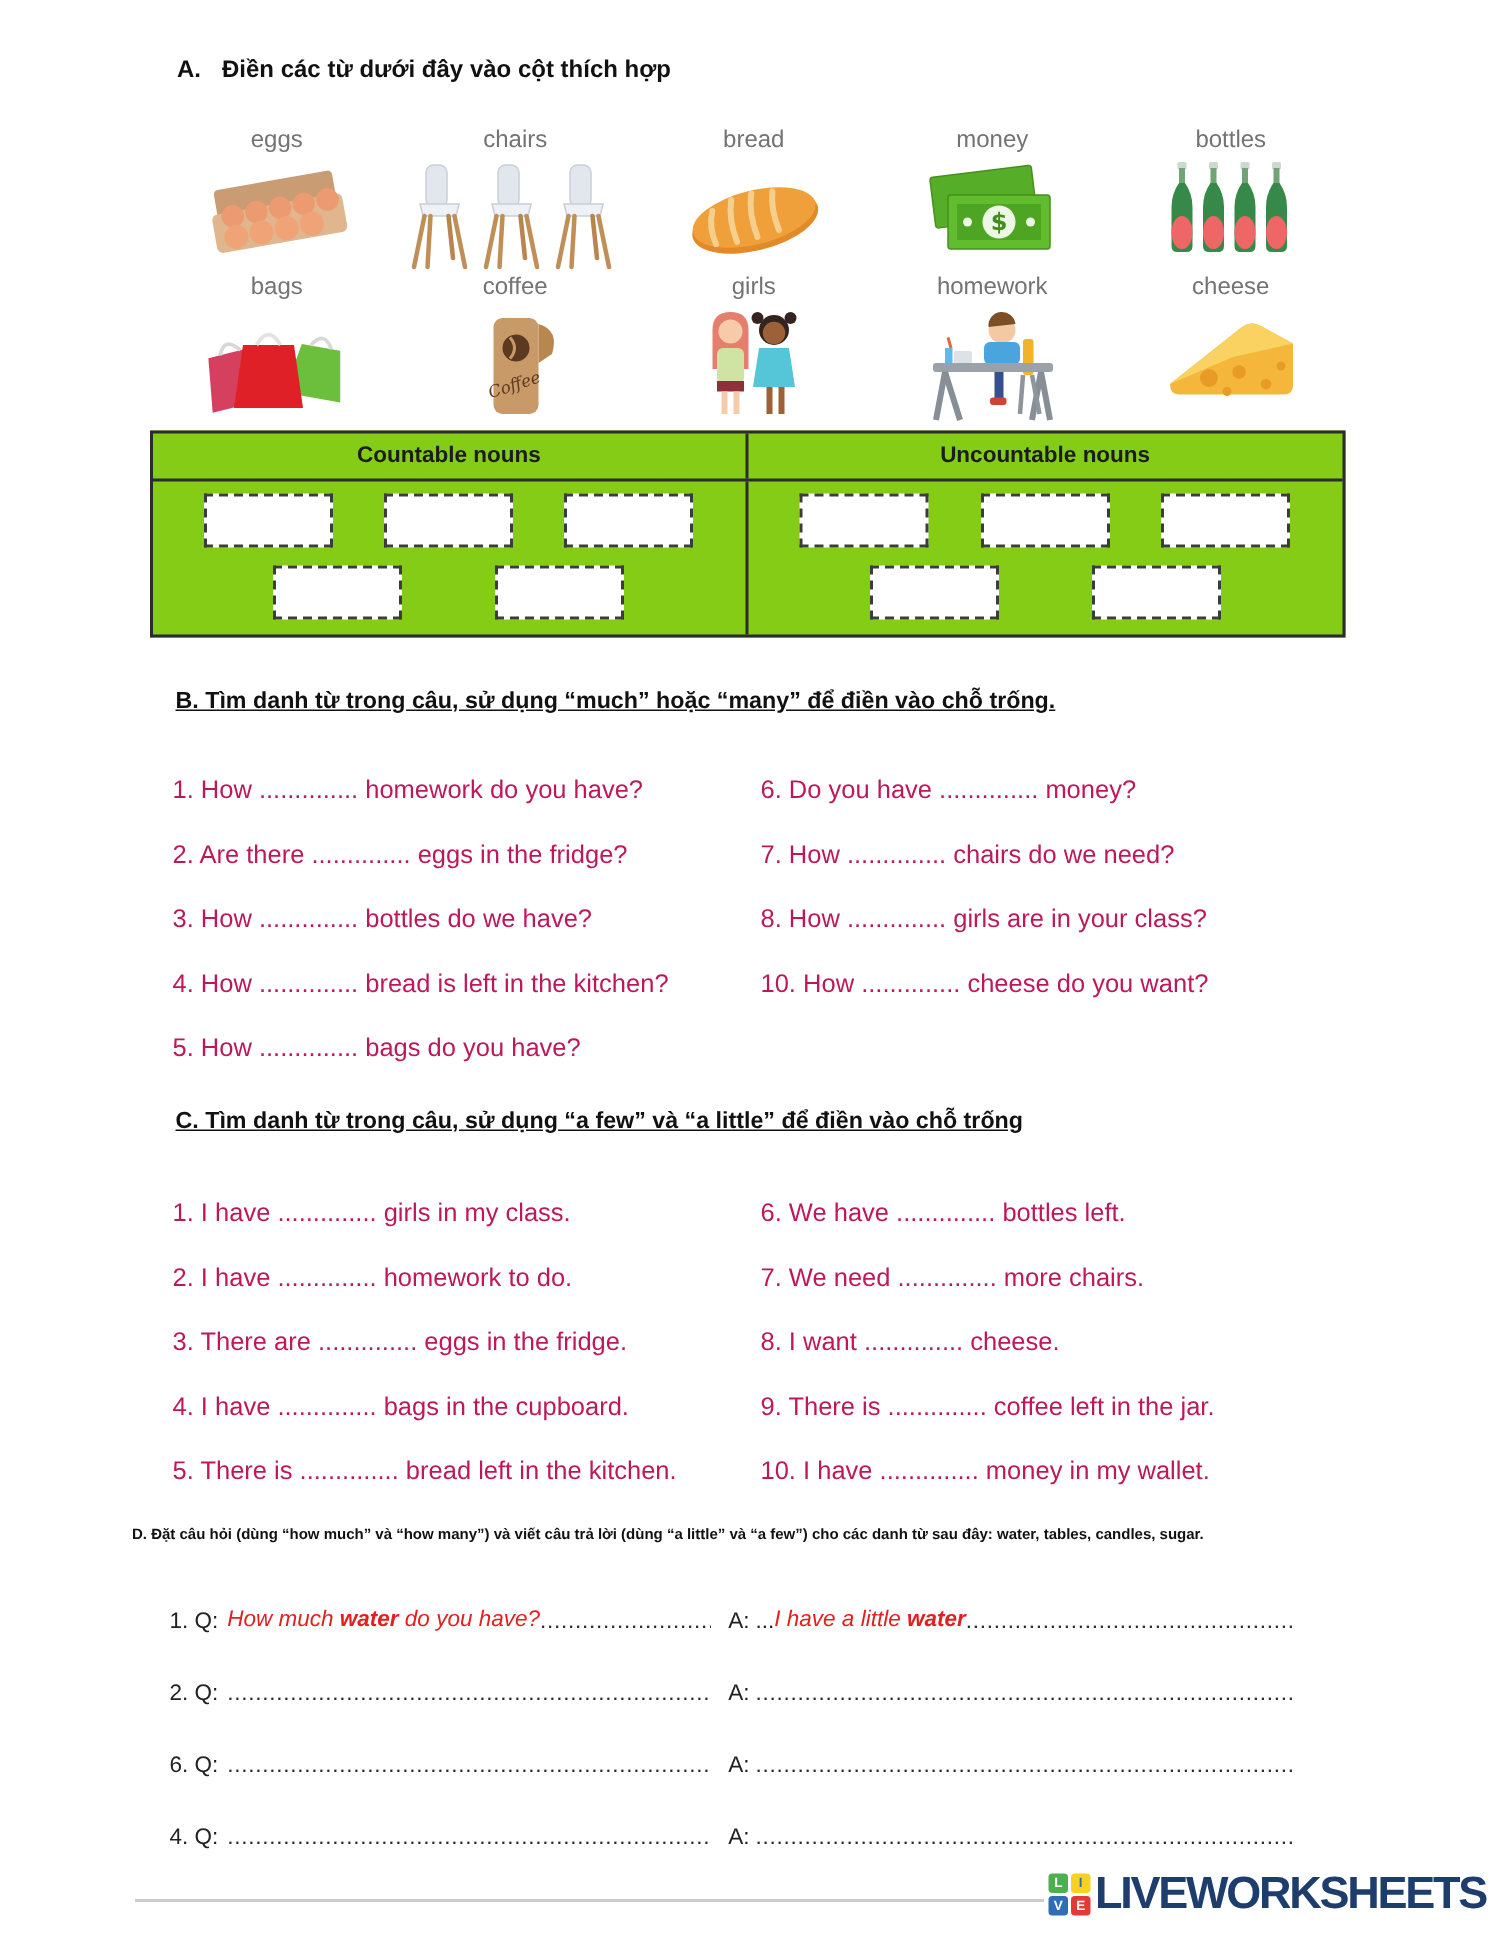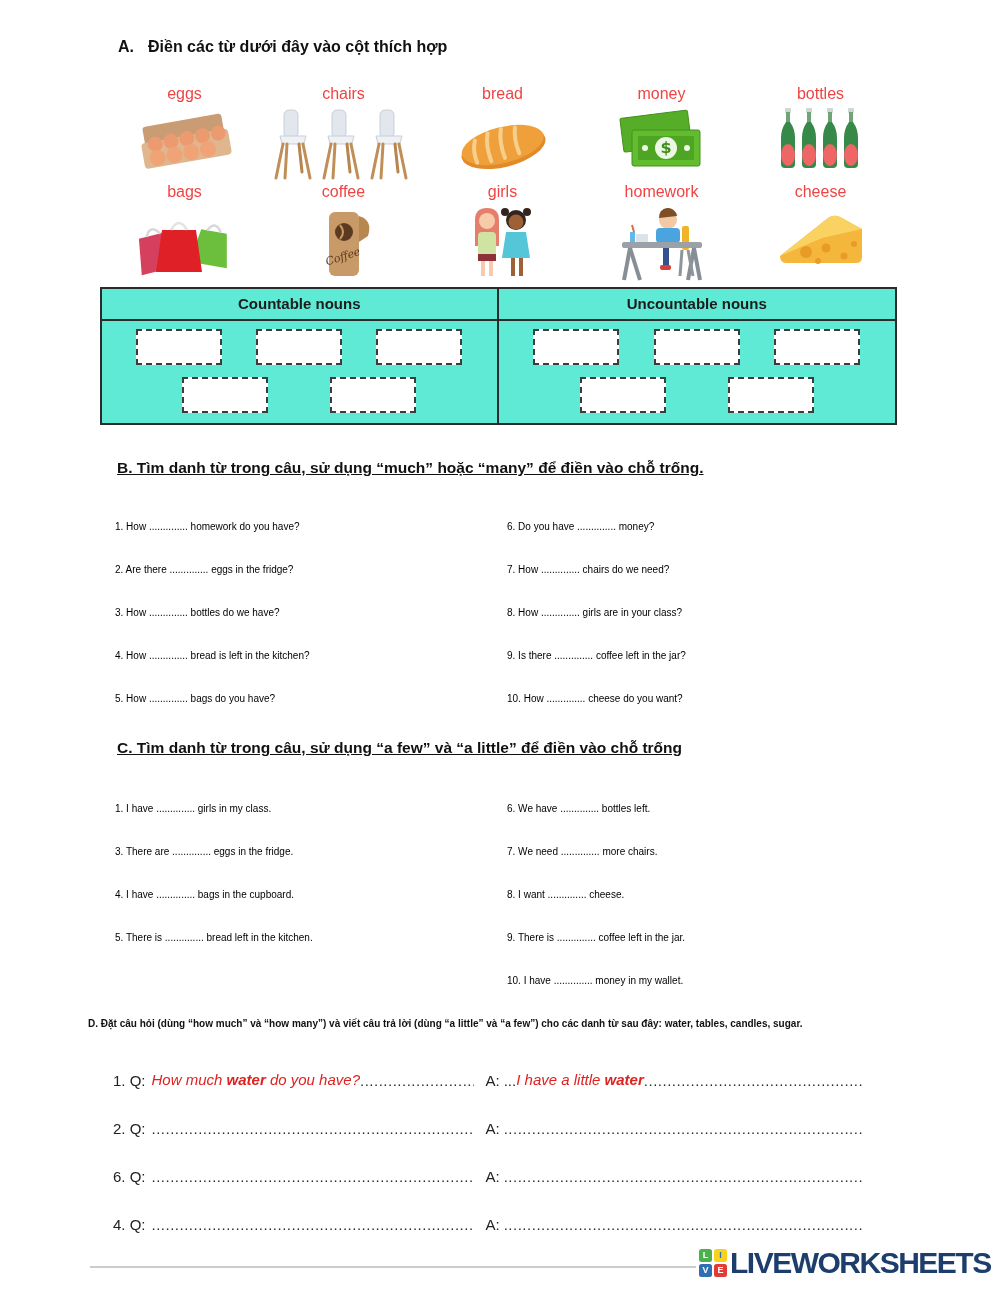--- a/index.html
+++ b/index.html
@@ -7,42 +7,42 @@
     width:1000px; height:1291px; background:#ffffff; position:relative;
     font-family:"Liberation Sans", sans-serif; color:#1c1c1c; overflow:hidden;
   }
   
   .secA-header { position:absolute; left:118px; top:38px; display:flex; gap:14px;
     font-size:16px; font-weight:bold; color:#111; }
   .word-row { position:absolute; left:105px; width:795px; display:grid;
     grid-template-columns:repeat(5,1fr); }
   .word-row.r1 { top:82px; } .word-row.r2 { top:180px; }
   .word-cell { text-align:center; }
-  .word-label { font-size:16px; color:#ef4444; height:24px; line-height:24px; }
+  .word-label { font-size:16px; color:#737373; height:24px; line-height:24px; }
   .pic { height:78px; display:flex; align-items:flex-start; justify-content:center; }
   
   .noun-table { position:absolute; left:100px; top:287px; width:797px; box-sizing:border-box;
-    border:2px solid #2b2b2b; background:#5eead4; }
+    border:2px solid #2b2b2b; background:#84cc16; }
   .nt-head { display:flex; border-bottom:2px solid #2b2b2b; }
   .nt-th { width:50%; box-sizing:border-box; text-align:center; font-weight:bold;
     font-size:15px; padding:6px 0 7px; }
   .nt-th.first { border-right:2px solid #2b2b2b; }
   .nt-body { display:flex; height:102px; }
   .nt-col { width:50%; box-sizing:border-box; position:relative; }
   .nt-col.first { border-right:2px solid #2b2b2b; }
   .box-row { position:absolute; left:0; right:0; display:flex; }
   .box-row.r1 { top:8px; justify-content:space-evenly; }
   .box-row.r2 { top:56px; justify-content:center; gap:62px; }
   .dbox { width:86px; height:36px; box-sizing:border-box; border:2px dashed #3c3c3c; background:#fff; }
   
   .sec-title { position:absolute; left:117px; font-size:15.5px; font-weight:bold; color:#111;
     white-space:nowrap;text-decoration:underline; }
   .sent-grid { position:absolute; left:115px; width:790px; display:grid;
     grid-template-columns:392px 1fr; }
-  .sent-grid p { margin:0 0 23px; font-size:10px; line-height:20px; white-space:nowrap; color:#000000; }
+  .sent-grid p { margin:0 0 23px; font-size:17px; line-height:20px; white-space:nowrap; color:#be185d; }
   
   .secD-title { position:absolute; left:88px; top:1013px; width:880px; font-size:10px;
     font-weight:bold; line-height:22px; color:#111; }
   .d-rows { position:absolute; left:113px; top:1072px; width:800px; }
   .d-row { display:flex; align-items:baseline; height:48px; font-size:15px; color:#222; }
   .d-label { flex:0 0 auto; margin-right:6px; }
   .d-line { display:flex; align-items:baseline; overflow:hidden; white-space:nowrap; }
   .d-line.q { width:322px; }
   .d-line.a { width:360px; margin-left:12px; }
   .leader { flex:1 1 auto; overflow:hidden; white-space:nowrap; letter-spacing:0.5px; color:#2a2a2a; }
@@ -309,29 +309,29 @@
     <p>1. How .............. homework do you have?</p>
     <p>2. Are there .............. eggs in the fridge?</p>
     <p>3. How .............. bottles do we have?</p>
     <p>4. How .............. bread is left in the kitchen?</p>
     <p>5. How .............. bags do you have?</p>
   </div>
   <div>
     <p>6. Do you have .............. money?</p>
     <p>7. How .............. chairs do we need?</p>
     <p>8. How .............. girls are in your class?</p>
-    <p>9. Is there .............. coffee left in the jar?</p>
     <p>10. How .............. cheese do you want?</p>
   </div>
 </div>
 
 <div class="sec-title" style="top:739px">C. Tìm danh từ trong câu, sử dụng “a few” và “a little” để điền vào chỗ trống</div>
 <div class="sent-grid" style="top:799px">
   <div>
     <p>1. I have .............. girls in my class.</p>
+    <p>2. I have .............. homework to do.</p>
     <p>3. There are .............. eggs in the fridge.</p>
     <p>4. I have .............. bags in the cupboard.</p>
     <p>5. There is .............. bread left in the kitchen.</p>
   </div>
   <div>
     <p>6. We have .............. bottles left.</p>
     <p>7. We need .............. more chairs.</p>
     <p>8. I want .............. cheese.</p>
     <p>9. There is .............. coffee left in the jar.</p>
     <p>10. I have .............. money in my wallet.</p>

